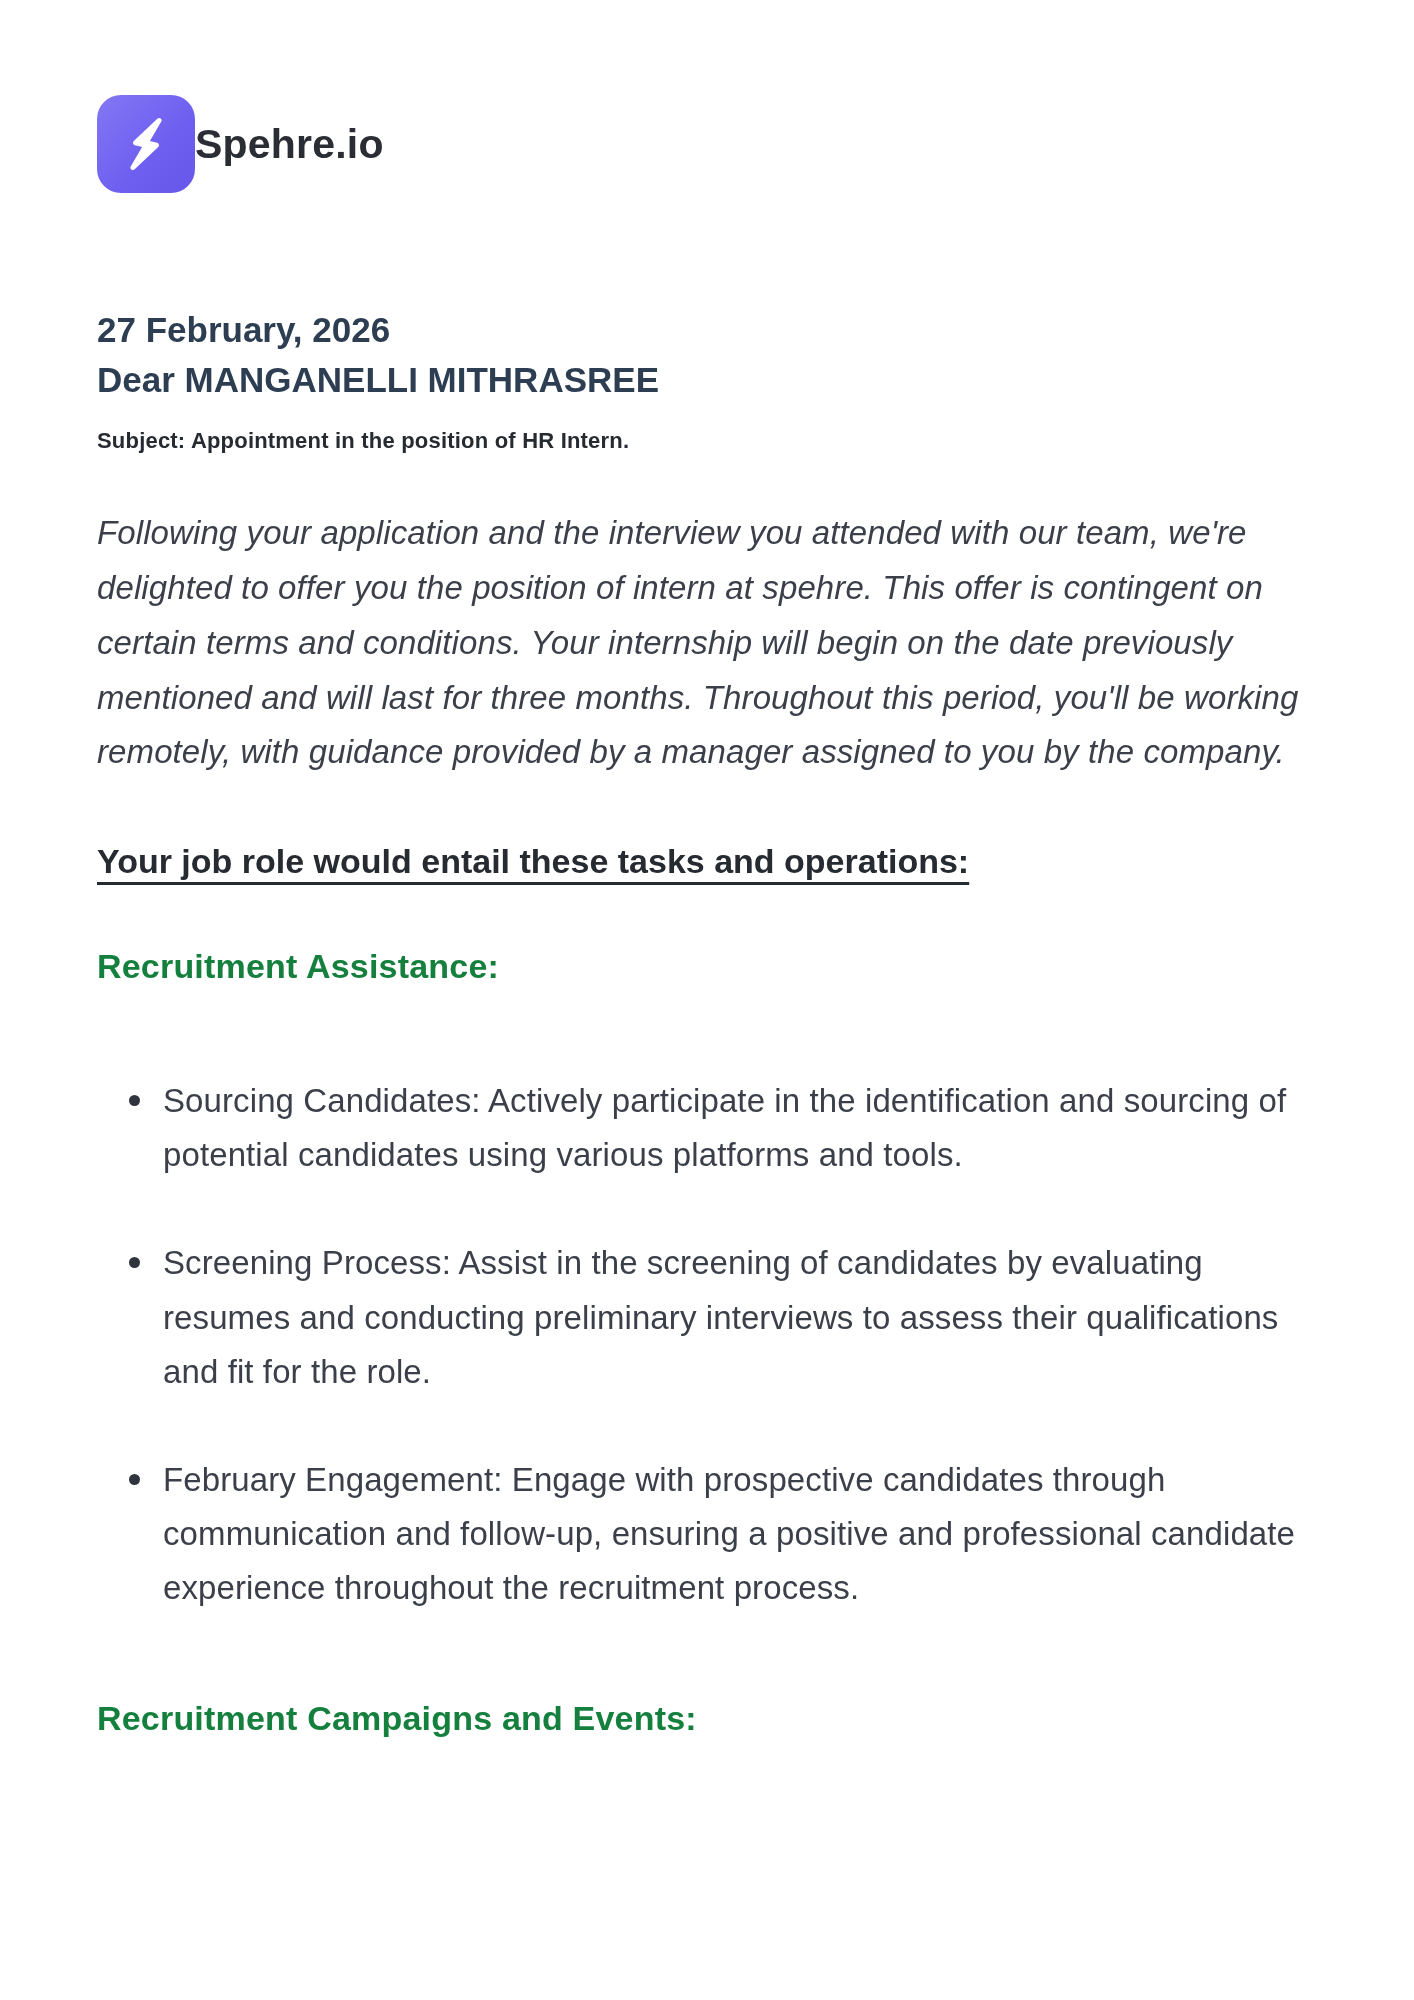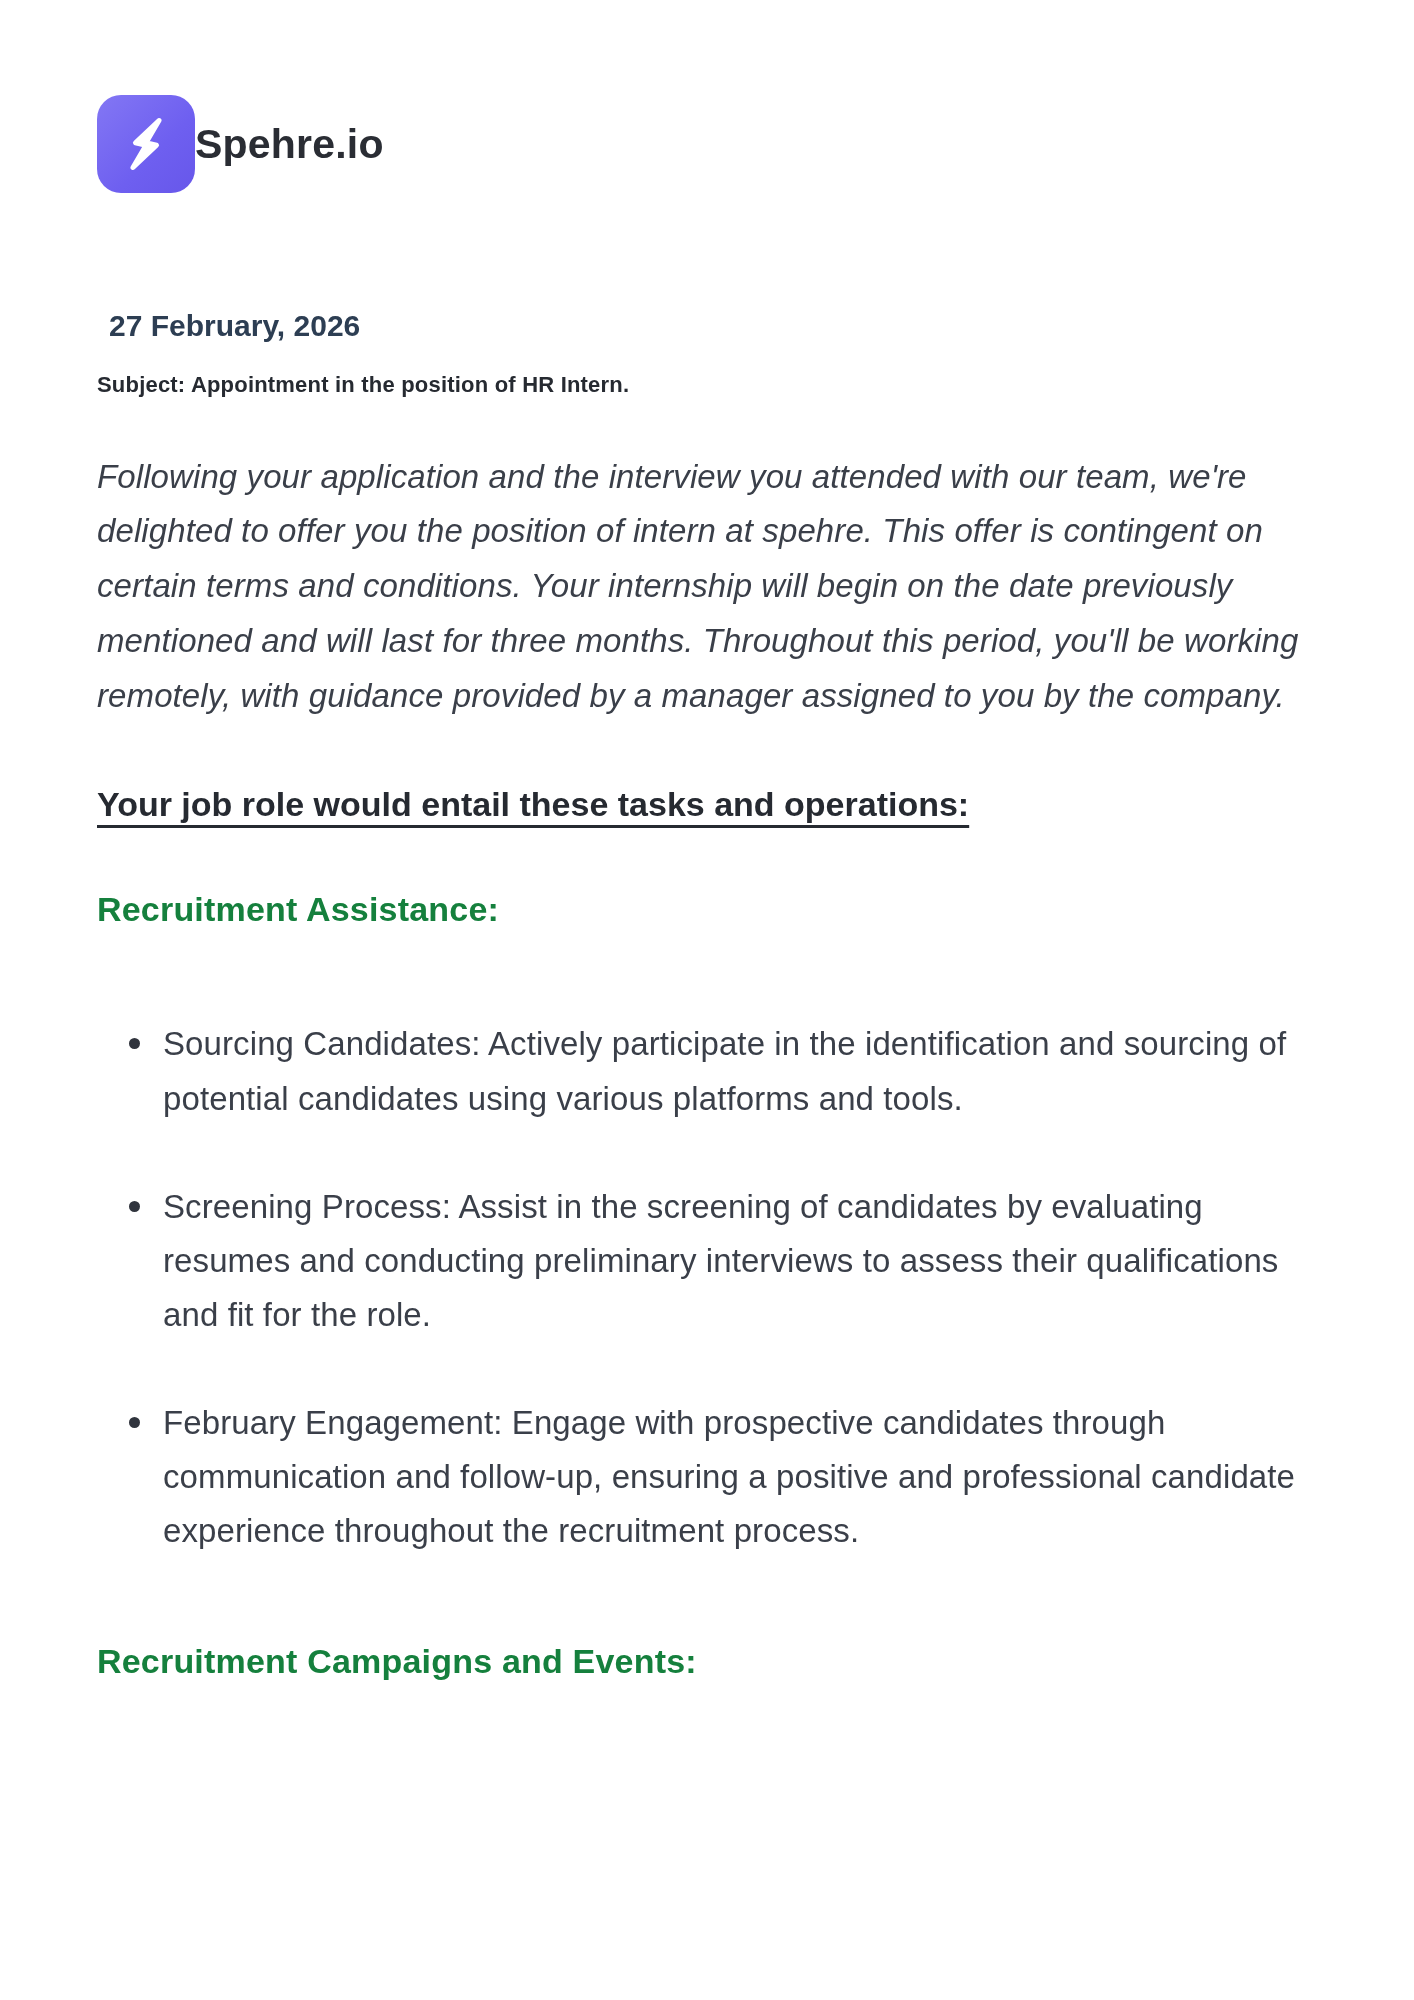--- a/index.html
+++ b/index.html
@@ -36,25 +36,24 @@
   .logo-badge svg { width: 62px; height: 62px; display: block; }
   .brand-name {
     font-size: 41px;
     font-weight: 700;
     color: #2a2d34;
     letter-spacing: 0.2px;
   }
   
   .date-block {
     margin-top: 112px;
-    font-size: 30px;
+    font-size: 35px;
     font-weight: 700;
     line-height: 1.42;
     color: #2d3e53;
-    margin-left: 12px;
   }
   .subject {
     margin-top: 24px;
     font-size: 22px;
     font-weight: 700;
     color: #262a31;
     letter-spacing: 0.2px;
   }
   .intro {
     margin-top: 52px;
@@ -122,20 +121,21 @@
         <svg viewBox="0 0 100 100" xmlns="http://www.w3.org/2000/svg">
           <polygon points="71,12 33,48 50,52 29,88 67,52 50,48" fill="#ffffff" stroke="#ffffff" stroke-width="8" stroke-linejoin="round"></polygon>
         </svg>
       </span>
     </div>
     <div class="brand-name">Spehre.io</div>
   </div>
 
   <div class="date-block">
     <div>27 February, 2026</div>
+    <div>Dear MANGANELLI MITHRASREE</div>
   </div>
 
   <div class="subject">Subject: Appointment in the position of HR Intern.</div>
 
   <p class="intro">Following your application and the interview you attended with our team, we're delighted to offer you the position of intern at spehre. This offer is contingent on certain terms and conditions. Your internship will begin on the date previously mentioned and will last for three months. Throughout this period, you'll be working remotely, with guidance provided by a manager assigned to you by the company.</p>
 
   <div class="tasks-heading">Your job role would entail these tasks and operations:</div>
 
   <div class="section-heading">Recruitment Assistance:</div>
 

